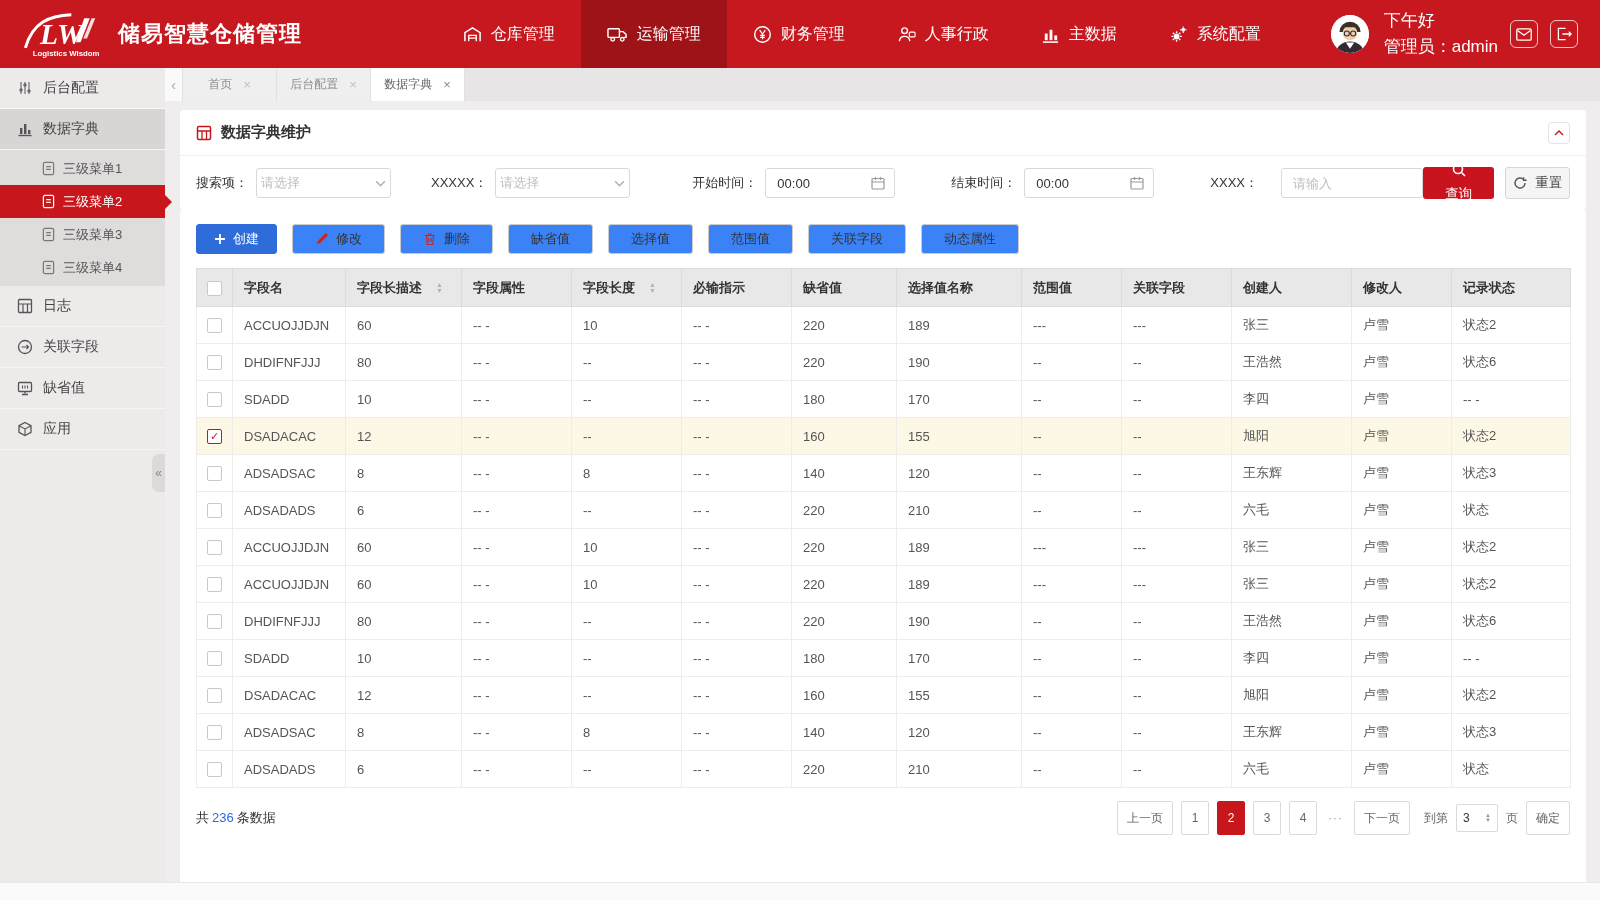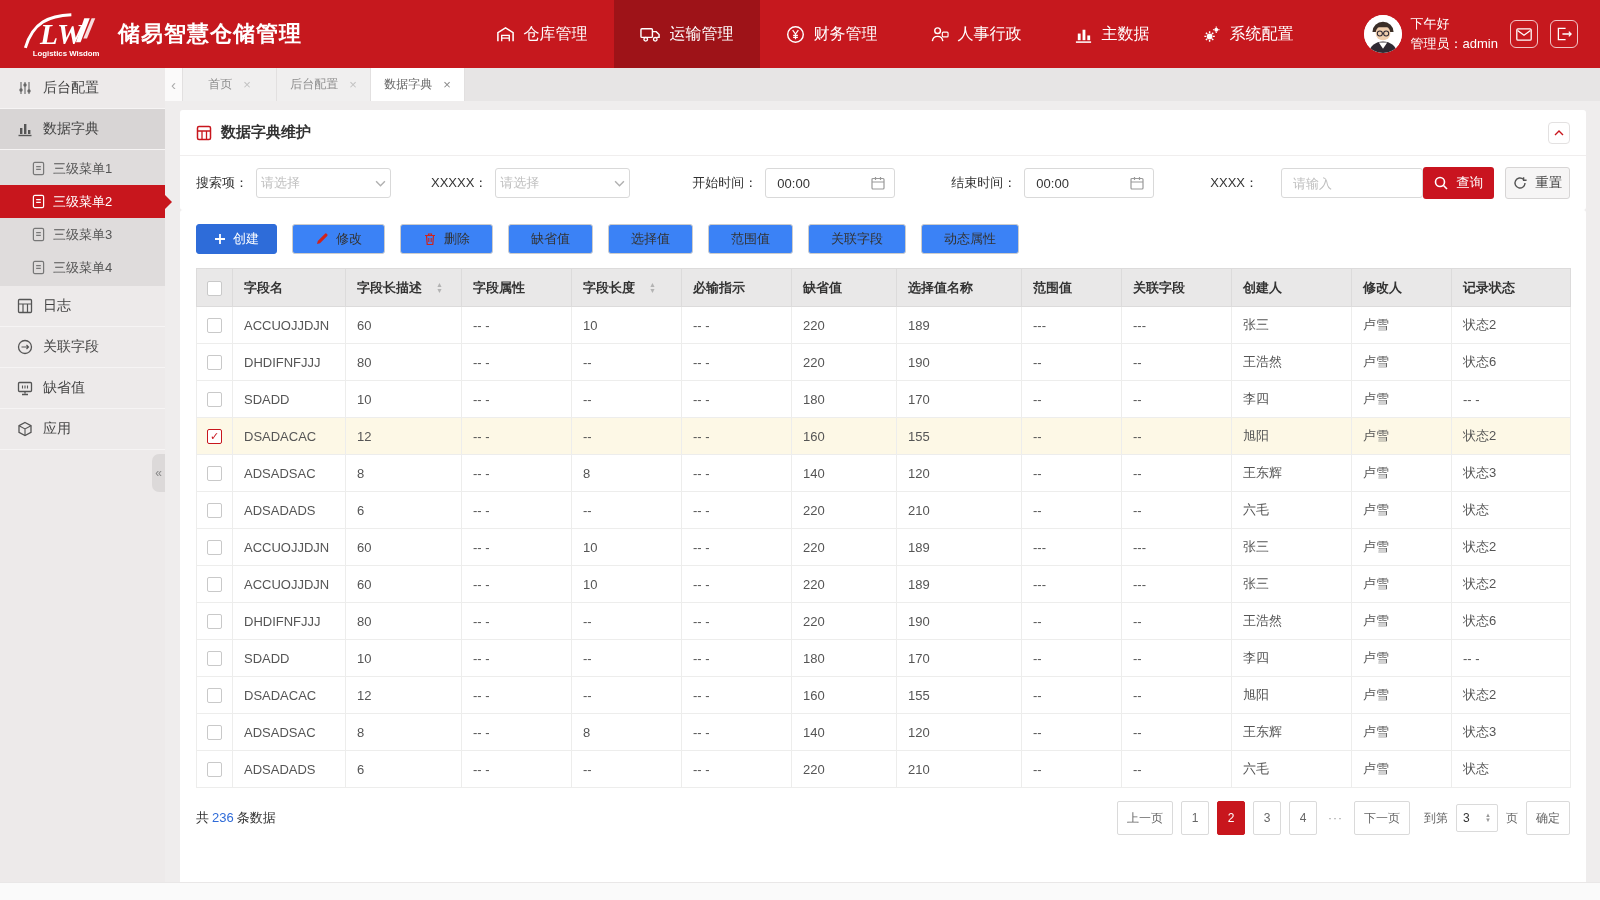--- a/index.html
+++ b/index.html
@@ -9,32 +9,32 @@
 
   
   .topbar{height:68px;background:#c6181e;display:flex;align-items:center;color:#fff;}
   .logo{margin-left:18px;display:flex;align-items:center;flex-shrink:0;}
   .app-title{font-size:22px;font-weight:bold;margin-left:8px;letter-spacing:1px;white-space:nowrap;}
   .topnav{display:flex;margin-left:auto;height:68px;}
   .nav-item{display:flex;align-items:center;gap:9px;padding:0 26px;font-size:16px;cursor:pointer;white-space:nowrap;}
   .nav-item.active{background:#9e1318;}
   .userbox{display:flex;align-items:center;margin:0 22px 0 44px;flex-shrink:0;}
   .avatar{width:38px;height:38px;border-radius:50%;background:#fff;overflow:hidden;flex-shrink:0;}
-  .user-texts{font-size:13px;line-height:1.55;margin-left:9px;white-space:nowrap;}
+  .user-texts{font-size:17px;line-height:1.55;margin-left:15px;white-space:nowrap;}
   .icon-btn{width:28px;height:28px;border:1px solid rgba(255,255,255,.75);border-radius:6px;
             display:flex;align-items:center;justify-content:center;margin-left:12px;cursor:pointer;}
 
   
   .body{display:flex;height:814px;}
   .sidebar{width:165px;background:#edeaea;position:relative;z-index:3;flex-shrink:0;}
   .snav1{height:41px;display:flex;align-items:center;gap:10px;padding-left:17px;font-size:14px;color:#444;
          border-bottom:1px solid #f6f4f4;cursor:pointer;}
   .snav1.open{background:#d8d5d5;}
   .submenu{background:#dfdcdc;padding:2px 0;}
-  .snav2{height:33px;display:flex;align-items:center;gap:8px;padding-left:32px;font-size:13px;color:#555;
+  .snav2{height:33px;display:flex;align-items:center;gap:8px;padding-left:42px;font-size:13px;color:#555;
          cursor:pointer;position:relative;}
   .snav2.active{background:#c8161d;color:#fff;}
   .snav2.active::after{content:"";position:absolute;right:-7px;top:50%;margin-top:-7px;
          border:7px solid transparent;border-left-color:#c8161d;border-right:none;}
   .snav2.active svg path, .snav2.active svg rect{stroke:#fff;}
   .collapse-handle{position:absolute;right:0;top:386px;width:13px;height:38px;background:#dcd9d9;
          border-radius:7px 0 0 7px;display:flex;align-items:center;justify-content:center;color:#888;
          font-size:12px;cursor:pointer;}
 
   .main{flex:1;display:flex;flex-direction:column;min-width:0;}
@@ -62,21 +62,21 @@
   .sel{width:135px;height:30px;border:1px solid #d9d9d9;border-radius:3px;display:flex;align-items:center;
        justify-content:space-between;padding:0 4px;color:#bfbfbf;font-size:13px;background:#fff;cursor:pointer;}
   .time-box,.text-box{height:30px;border:1px solid #d9d9d9;border-radius:3px;display:flex;align-items:center;
        padding:0 9px;gap:6px;background:#fff;}
   .time-box{width:130px;}
   .text-box{width:142px;margin-left:15px;}
   .time-box input,.text-box input{border:none;outline:none;flex:1;min-width:0;font-size:13px;color:#333;
        font-family:inherit;background:transparent;}
   .text-box input::placeholder{color:#bfbfbf;}
   .btn-query{margin-left:auto;width:80px;height:32px;background:#c9141f;color:#fff;border-radius:3px;
-       display:flex;align-items:center;justify-content:center;gap:8px;font-size:13.5px;cursor:pointer;border:none;}
+       display:flex;align-items:center;justify-content:center;gap:8px;font-size:13.5px;cursor:pointer;border:none;flex-direction:column;}
   .btn-reset{margin-left:11px;width:74px;height:32px;background:#f6f5f5;border:1px solid #d7d5d5;border-radius:3px;
        display:flex;align-items:center;justify-content:center;gap:8px;font-size:13.5px;color:#444;cursor:pointer;}
 
   .table-card{padding:14px 16px 0;height:728px;}
   .toolbar{display:flex;gap:15px;margin-bottom:14px;}
   .tbtn{height:30px;padding:0 22px;border:1px solid #ccc;border-radius:3px;background:#3b82f6;display:flex;
         align-items:center;gap:7px;font-size:13px;color:#333;cursor:pointer;}
   .tbtn.primary{background:#2e6cd9;border-color:#2e6cd9;color:#fff;padding:0 17px;}
 
   

